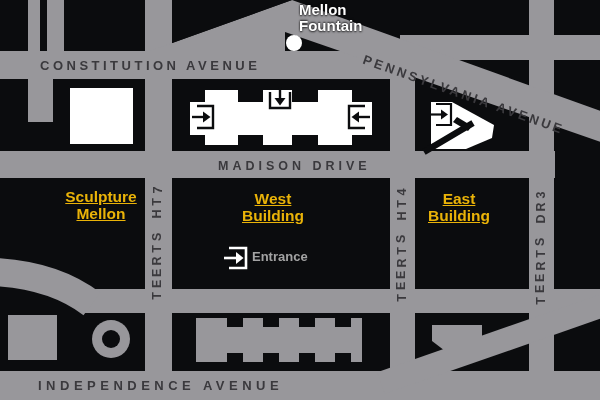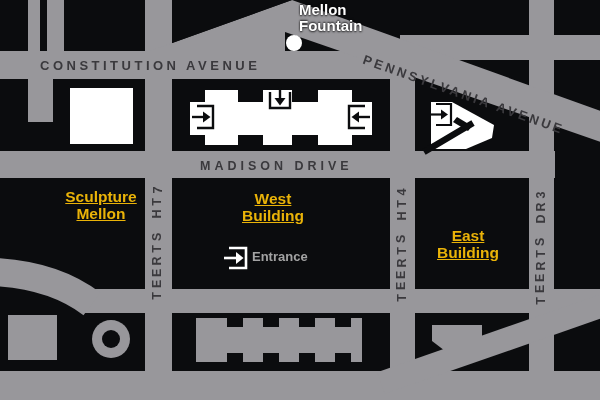--- a/index.html
+++ b/index.html
@@ -97,21 +97,22 @@
     </g>
     <g>
       <path d="M229,248 L246,248 L246,268 L229,268" stroke="#ffffff" stroke-width="2.6" fill="none"></path>
       <line x1="224" y1="258" x2="237" y2="258" stroke="#ffffff" stroke-width="2.6"></line>
       <polygon points="236,252 243.5,258 236,264" fill="#ffffff"></polygon>
     </g>
   </svg>
 
   <div class="lbl street" style="left:40px;top:58px;">CONSTITUTION AVENUE</div>
   <div class="lbl street penn" style="left:366px;top:52px;">PENNSYLVANIA AVENUE</div>
-  <div class="lbl street madison" style="left:200px;top:159px;">MADISON DRIVE</div>
+  <div class="lbl street madison" style="left:218px;top:159px;">MADISON DRIVE</div>
+  <div class="lbl street indep" style="left:38px;top:378px;">INDEPENDENCE AVENUE</div>
   <div class="vstreet" style="left:151px;top:184px;width:14px;">
       <span>7</span>
       <span>T</span>
       <span>H</span>
       <span> </span>
       <span>S</span>
       <span>T</span>
       <span>R</span>
       <span>E</span>
       <span>E</span>
@@ -147,19 +148,19 @@
     <div>Fountain</div>
   </div>
   <div class="lbl white-lbl" style="left:49px;top:188px;width:104px;">
     <div>Sculpture</div>
     <div>Mellon</div>
   </div>
   <div class="lbl white-lbl" style="left:221px;top:190px;width:104px;text-align:center;">
     <div>West</div>
     <div>Building</div>
   </div>
-  <div class="lbl white-lbl" style="left:416px;top:190px;width:104px;margin-top:37px;">
+  <div class="lbl white-lbl" style="left:407px;top:190px;width:104px;">
     <div>East</div>
     <div>Building</div>
   </div>
   <div class="lbl entrance-lbl" style="left:252px;top:249px;">Entrance</div>
 
 </div>
 
 </body></html>

